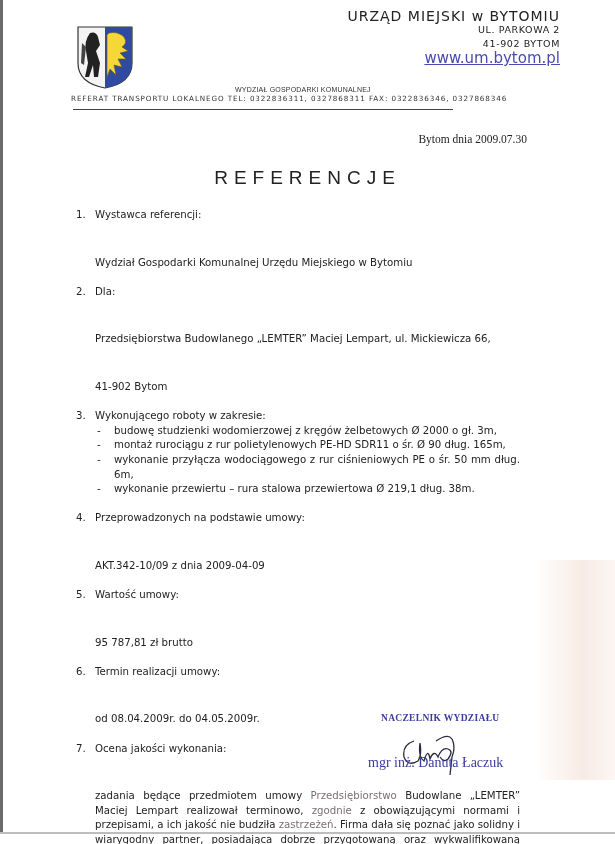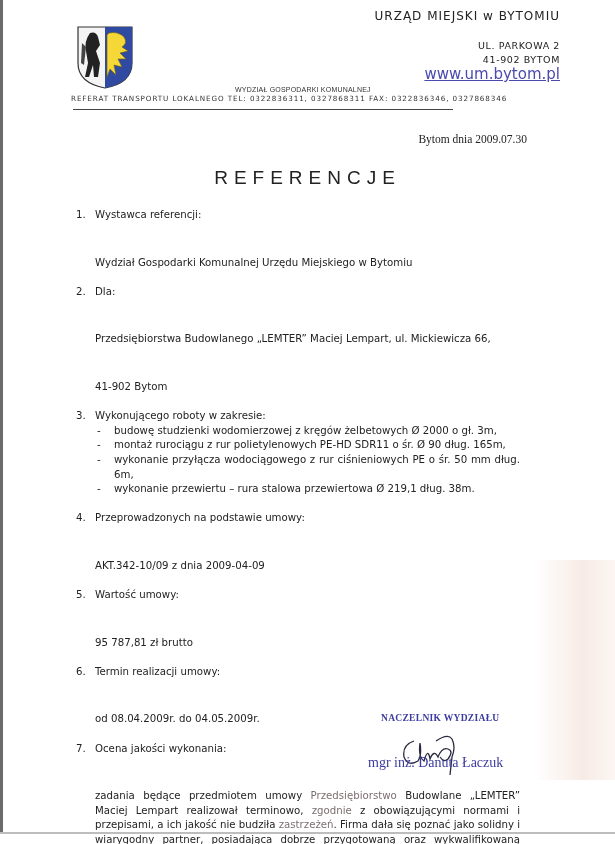--- a/index.html
+++ b/index.html
@@ -23,21 +23,21 @@
       background: linear-gradient(90deg, rgba(255,255,255,0) 0%, rgba(245,228,220,0.75) 60%, rgba(250,240,236,0.6) 100%);
     }
     .crest {
       position: absolute; left: 76px; top: 25px; width: 58px; height: 64px;
     }
     .office {
       position: absolute; right: 55px; top: 9px; text-align: right;
       font-family: "DejaVu Sans", sans-serif; font-size: 9.5px; letter-spacing: 0.6px; color: #222;
       line-height: 14px;
     }
-    .office .org { font-size: 12px; letter-spacing: 1px; margin-bottom: 16px; }
+    .office .org { font-size: 14px; letter-spacing: 1px; margin-bottom: 0; }
     .office .web { color: #4a4ab0; text-decoration: underline; font-size: 15px; letter-spacing: 0; }
     .dept {
       position: absolute; left: 235px; top: 86px; font-size: 7px; letter-spacing: 0.2px; color: #333;
       font-family: Liberation Sans, sans-serif;
     }
     .contact {
       position: absolute; left: 71px; top: 94px; font-size: 7.2px; letter-spacing: 0.9px; color: #333;
     }
     .header-rule {
       position: absolute; left: 73px; top: 109px; width: 380px; height: 1px; background: #444;

